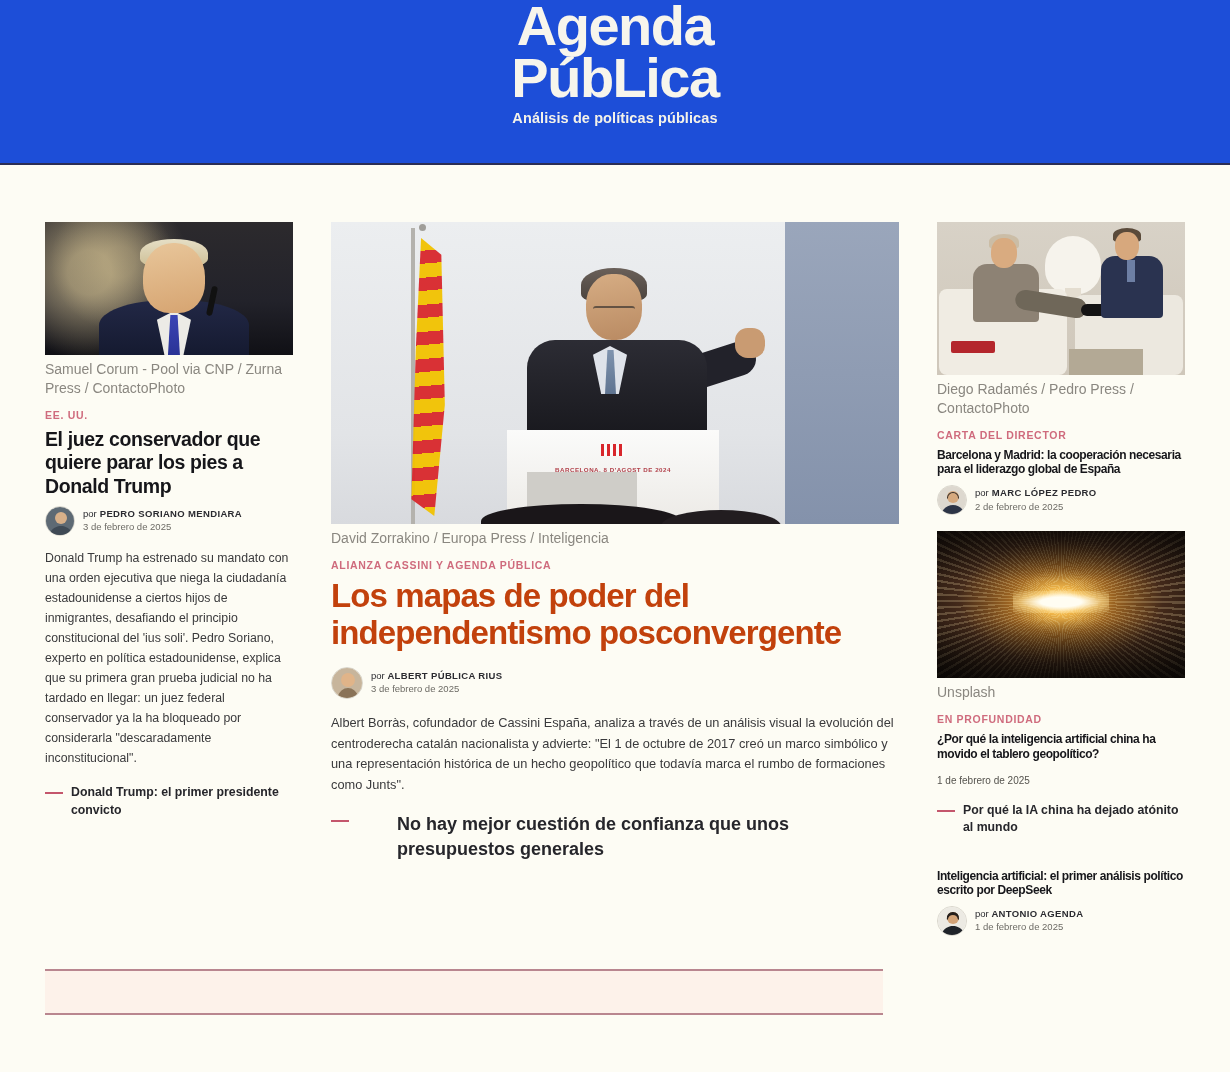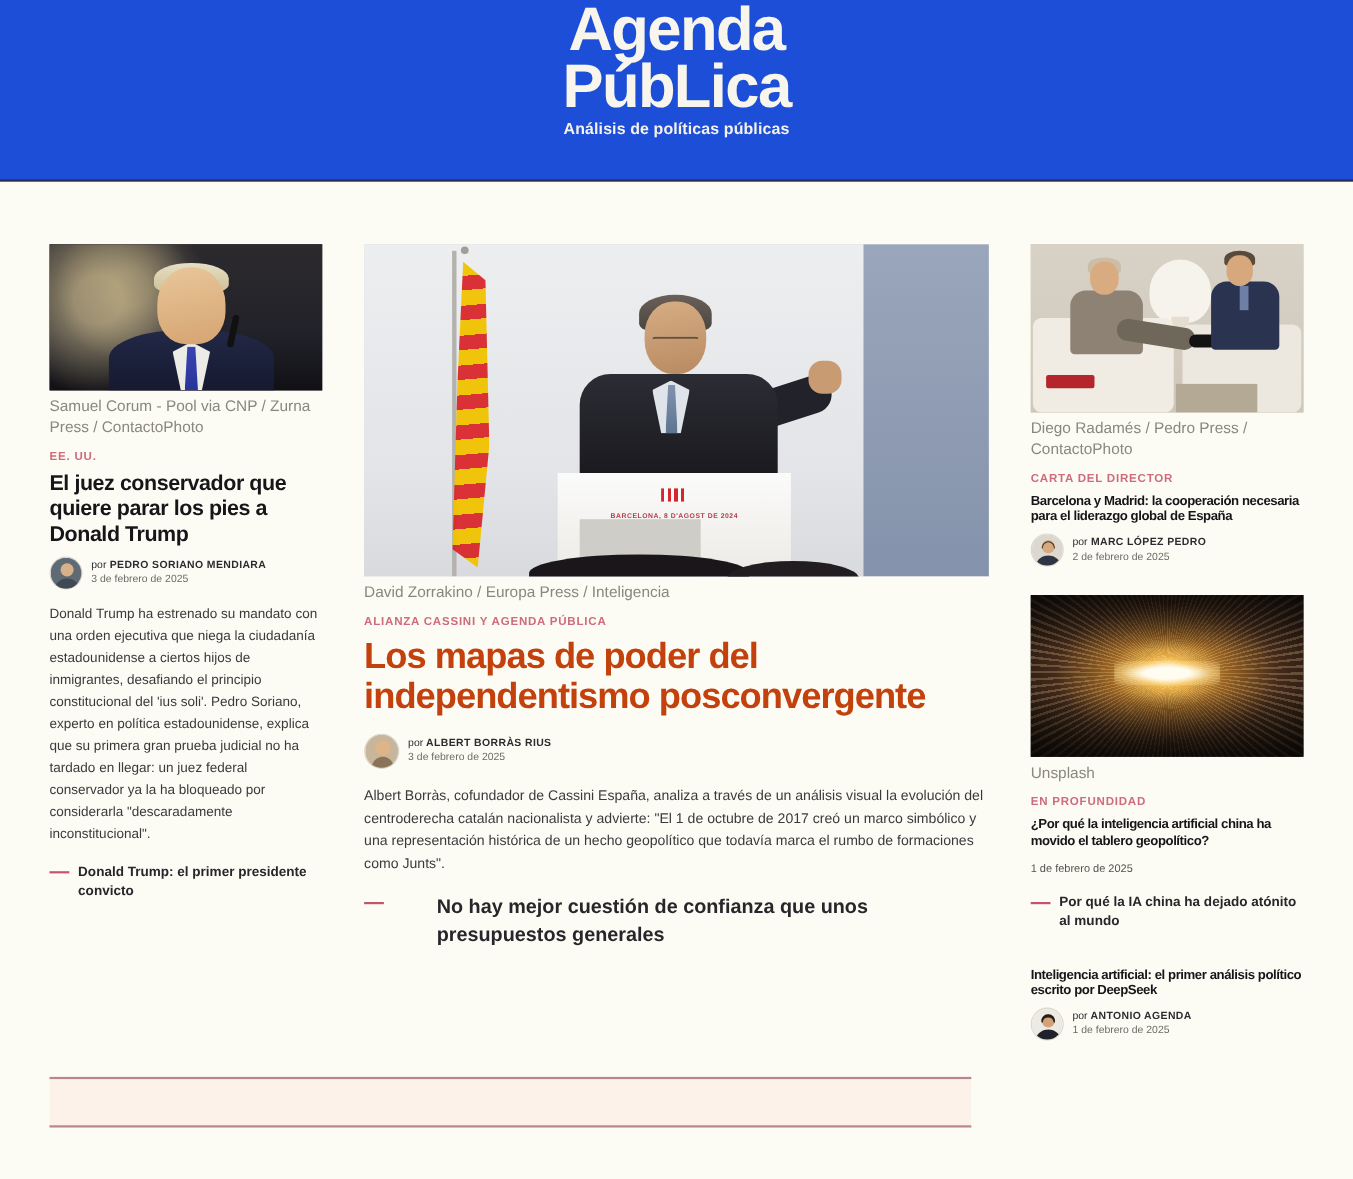--- a/index.html
+++ b/index.html
@@ -233,21 +233,21 @@
     letter-spacing: -0.9px;
     color: #c2410c;
     font-weight: 800;
     margin-top: 6px;
   }
   .col-center .summary { font-size: 12.8px; line-height: 1.62; margin-top: 14px; }
   .col-center .related-txt { font-weight: 700; font-size: 18px; padding-left: 40px; }
   .col-center .byline { margin-top: 15px; }
   .col-center .avatar { width: 32px; height: 32px; flex: 0 0 32px; }
   .r-date { font-size: 10px; color: #55534e; margin-top: 14px; }
-  .col-right .block + .block { margin-top: 26px; }
+  .col-right .block + .block { margin-top: 16px; }
   
   .conversations {
     margin: 33px 0 0 0;
     background: #fdf2ea;
     border-top: 2px solid #b9868f;
     border-bottom: 2px solid #b9868f;
     padding: 22px 26px 20px 22px;
     display: flex;
     gap: 26px;
     width: 838px;
@@ -326,21 +326,21 @@
       <h2 class="hero-headline">Los mapas de poder del independentismo posconvergente</h2>
       <div class="byline">
         <div class="avatar">
           <svg width="32" height="32" viewBox="0 0 32 32" aria-hidden="true">
             <rect width="32" height="32" fill="#c7b59c"></rect>
             <circle cx="16" cy="12" r="7" fill="#e0b489"></circle>
             <path d="M5 32c1-8 6-12 11-12s10 4 11 12z" fill="#8a7358"></path>
           </svg>
         </div>
         <div class="byline-txt">
-          <div class="byline-name"><span class="by">por</span> <span>ALBERT BORRÀS RIUS</span></div>
+          <div class="byline-name"><span class="by">por</span> <span>ALBERT PÚBLICA RIUS</span></div>
           <div class="byline-date">3 de febrero de 2025</div>
         </div>
       </div>
       <p class="summary">Albert Borràs, cofundador de Cassini España, analiza a través de un análisis visual la evolución del centroderecha catalán nacionalista y advierte: "El 1 de octubre de 2017 creó un marco simbólico y una representación histórica de un hecho geopolítico que todavía marca el rumbo de formaciones como Junts".</p>
       <div class="related">
         <span class="dash"></span>
         <span class="related-txt">No hay mejor cuestión de confianza que unos presupuestos generales</span>
       </div>
     </section>
 

